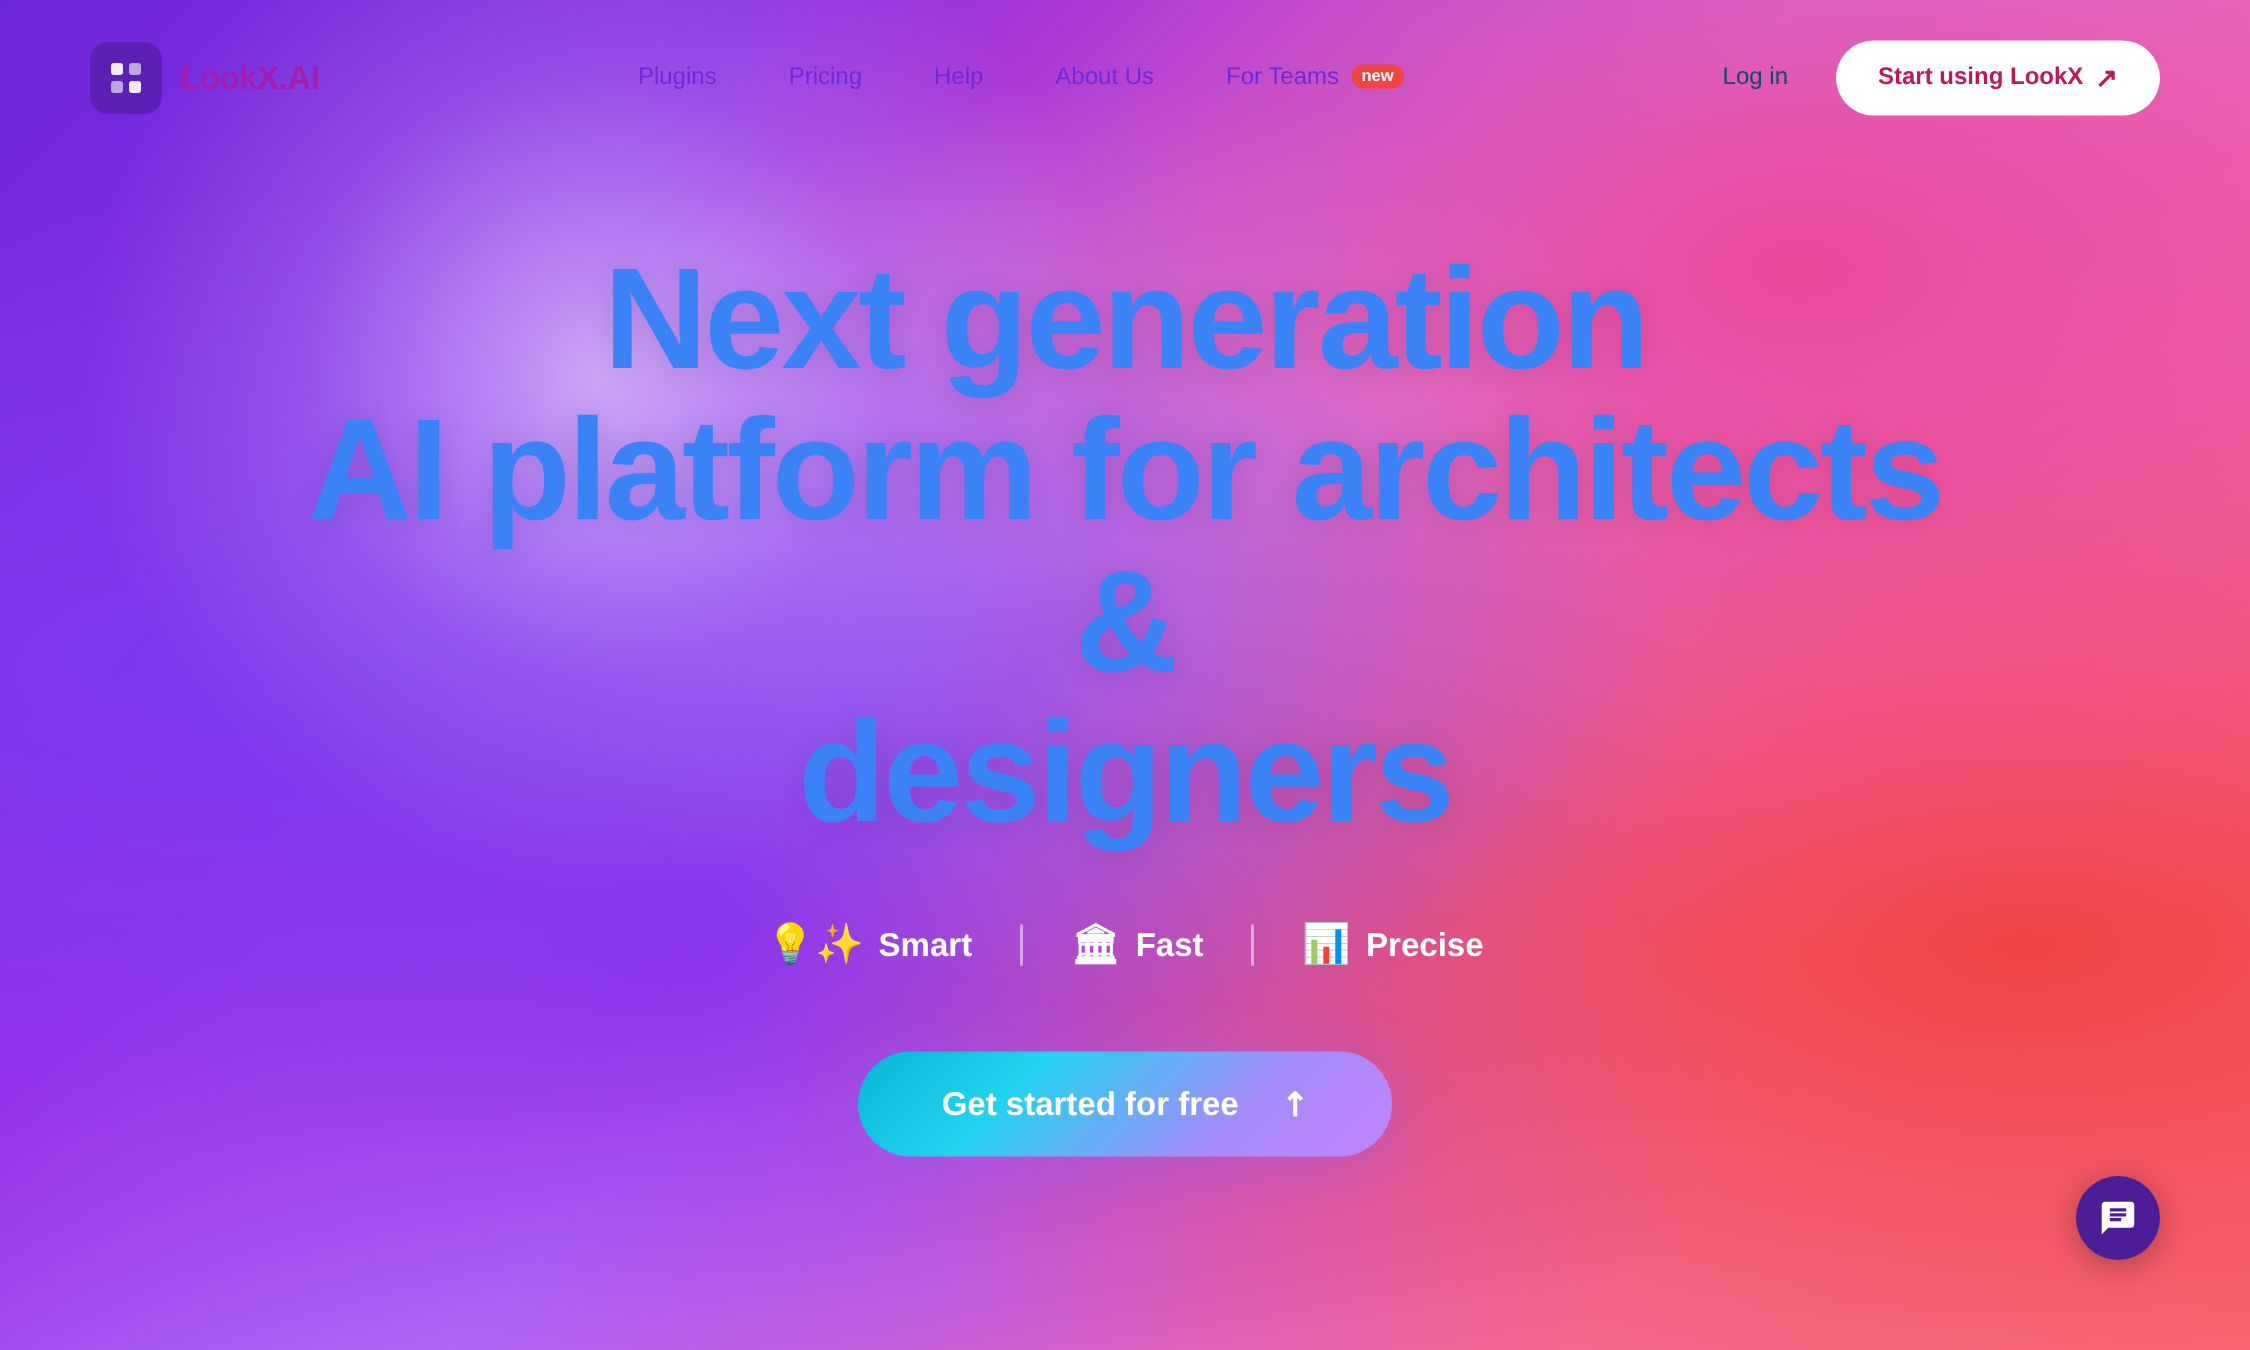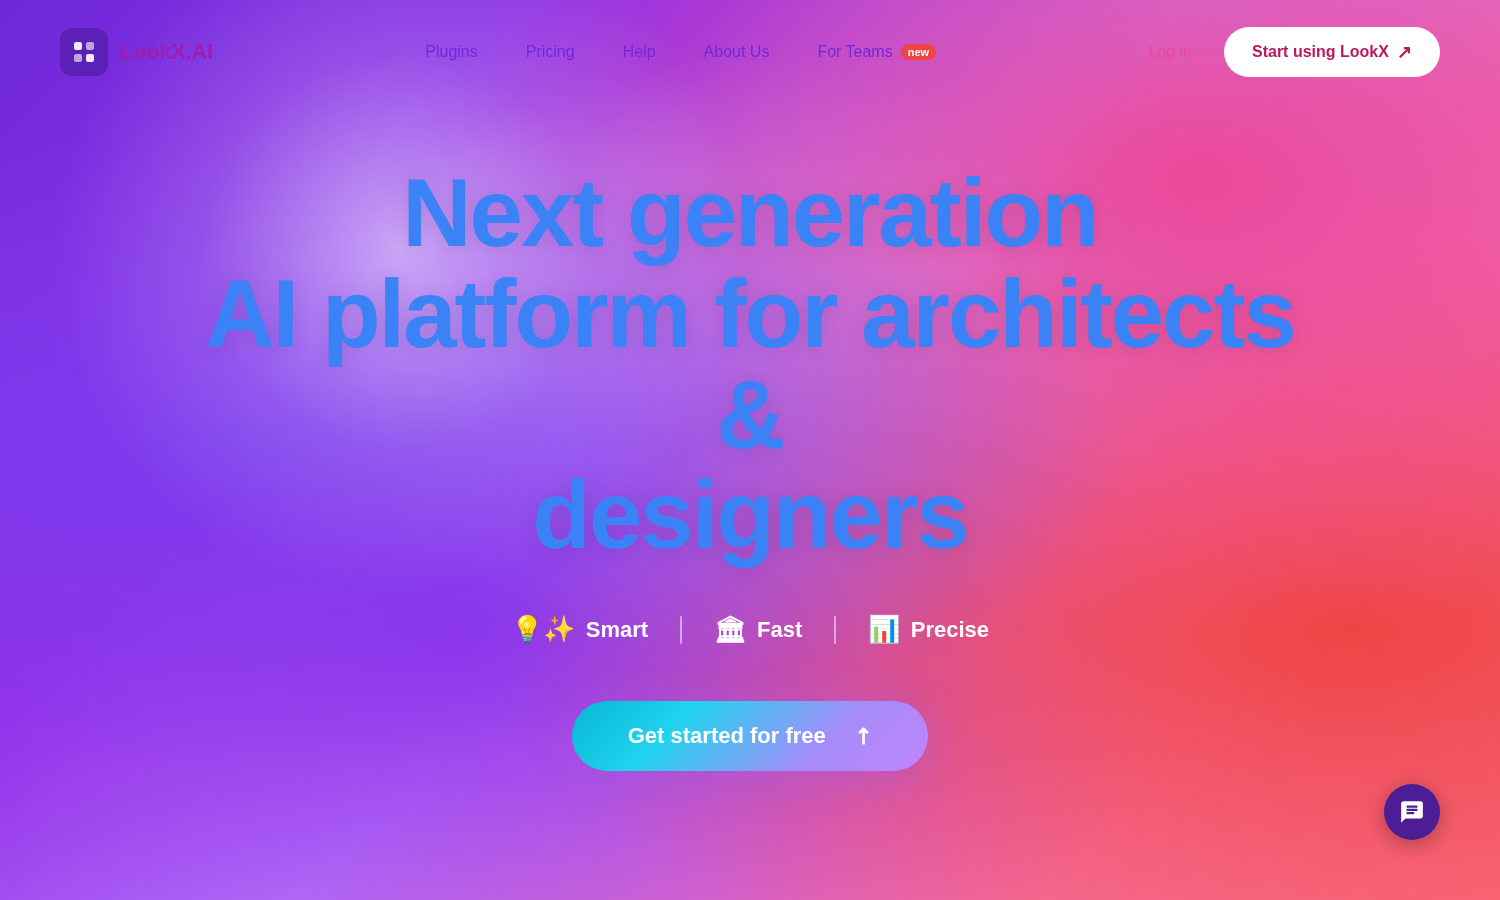--- a/index.html
+++ b/index.html
@@ -87,42 +87,42 @@
       color: #6d28d9;
       font-size: 16px;
       font-weight: 500;
       text-decoration: none;
       cursor: pointer;
       opacity: 0.95;
     }
 
     .nav-for-teams {
       display: flex;
-      align-items: center;
+      align-items: flex-start;
       gap: 8px;
     }
 
     .badge-new {
       background: #ef4444;
       color: white;
       font-size: 11px;
       font-weight: 700;
       padding: 2px 7px;
       border-radius: 20px;
       text-transform: lowercase;
     }
 
     .nav-right {
       display: flex;
       align-items: center;
       gap: 32px;
     }
 
     .log-in {
-      color: #ec4899;
+      color: #0c4a6e;
       font-size: 16px;
       font-weight: 500;
       cursor: pointer;
     }
 
     .cta-button {
       background: white;
       color: #be185d;
       font-size: 16px;
       font-weight: 700;

